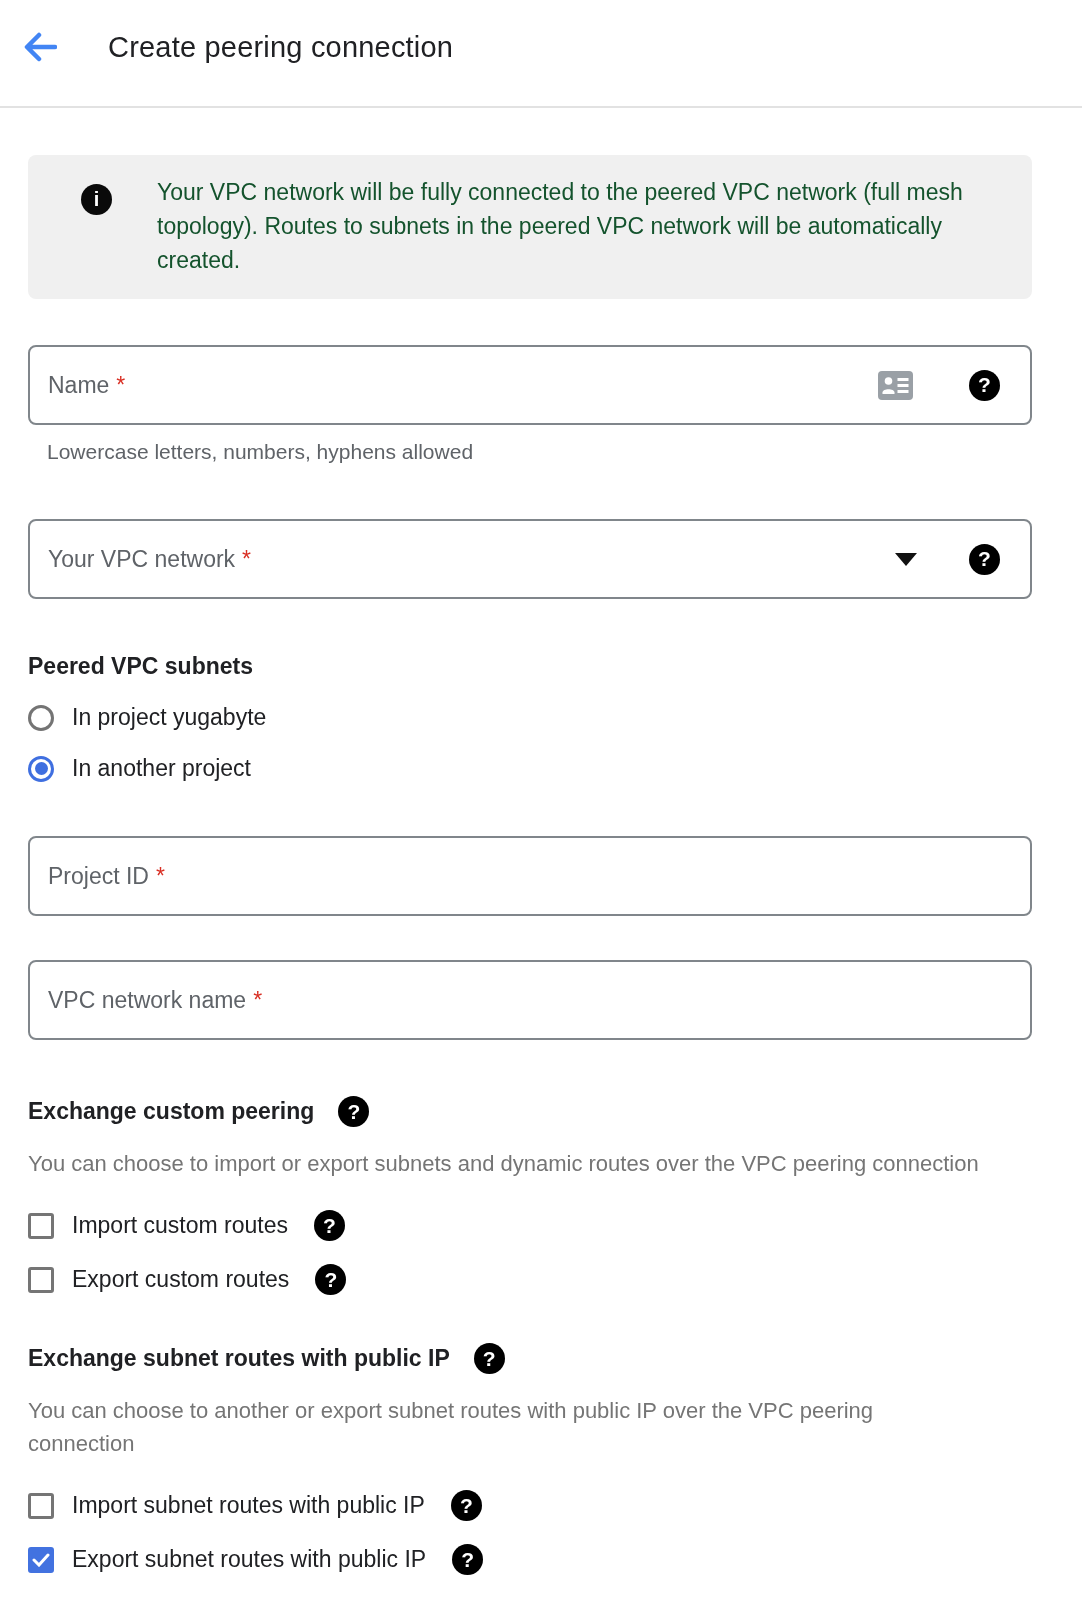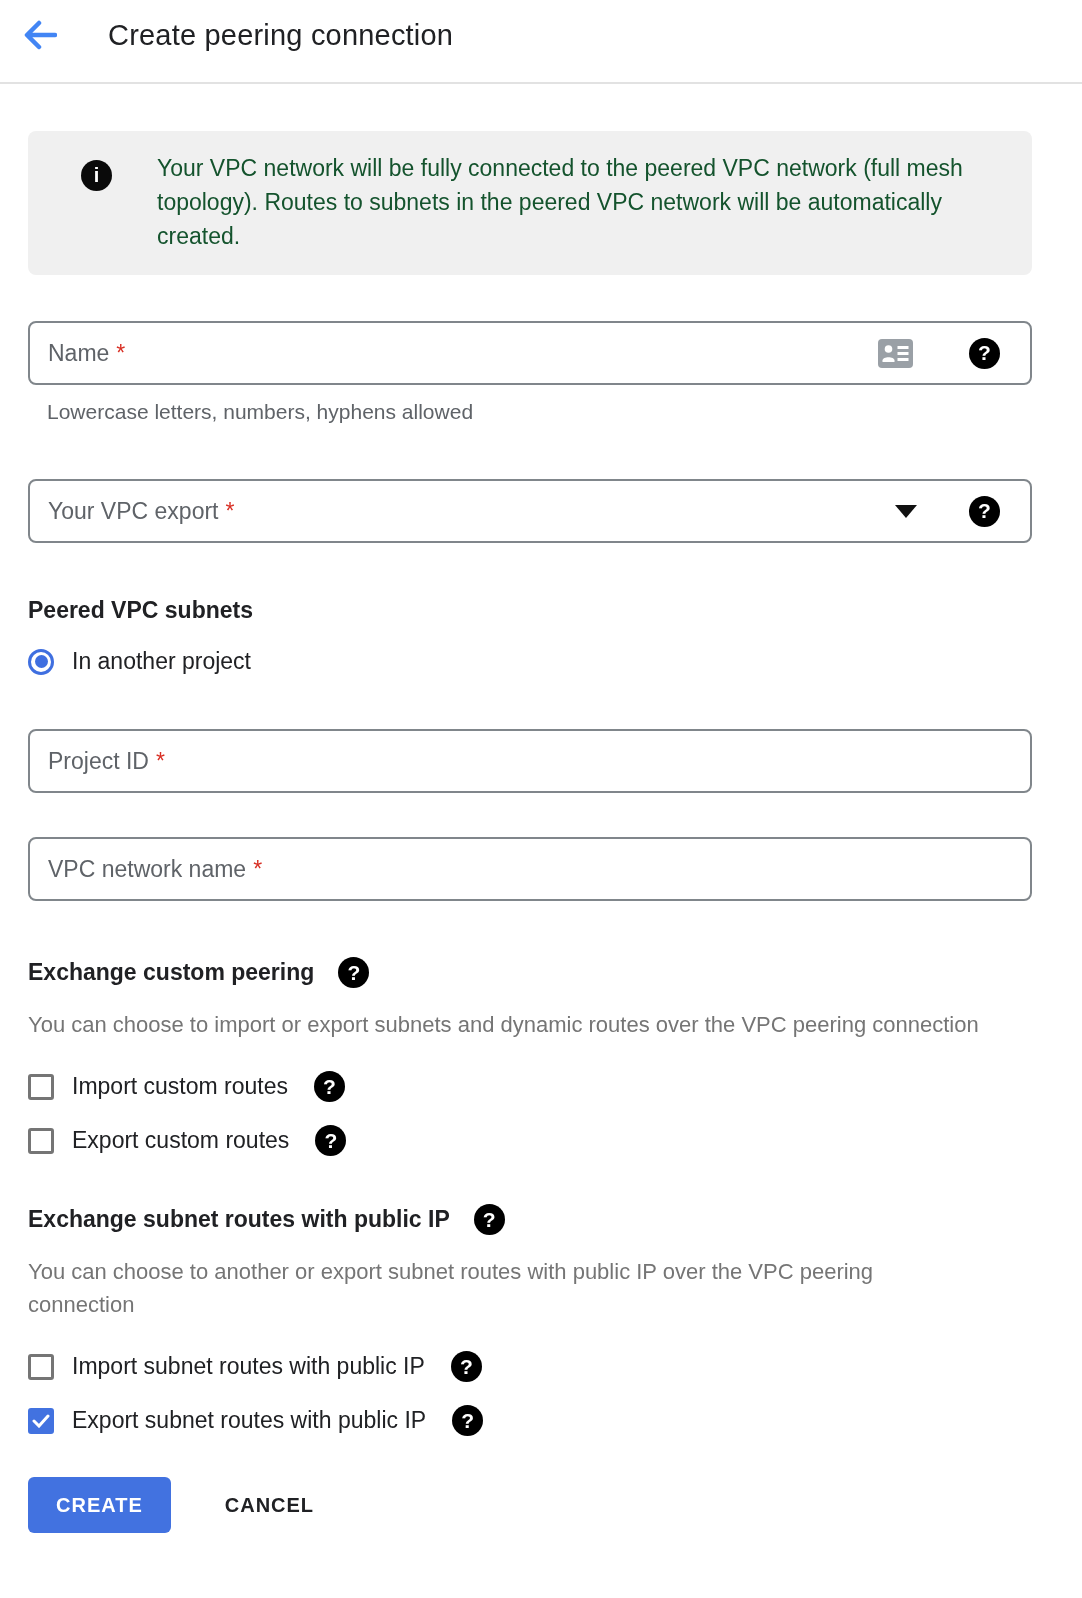--- a/index.html
+++ b/index.html
@@ -7,21 +7,21 @@
   body {
     width: 1082px;
     min-height: 1598px;
     background: #ffffff;
     color: #202124;
     font-family: "Liberation Sans", sans-serif;
   }
 
   
   .header {
-    height: 84px;
+    height: 108px;
     border-bottom: 2px solid #e2e2e2;
     display: flex;
     align-items: center;
     padding: 0 0 12px 22px;
   }
   .back-btn {
     background: none; border: none; padding: 0; cursor: pointer;
     width: 36px; height: 32px; display: flex; align-items: center; justify-content: center;
   }
   .page-title {
@@ -56,21 +56,21 @@
   .banner-text {
     margin: 0 0 0 45px;
     max-width: 840px;
     font-size: 23px;
     line-height: 34px;
     color: #14532d;
   }
 
   
   .field {
-    height: 64px;
+    height: 80px;
     border: 2px solid #80868b;
     border-radius: 8px;
     display: flex;
     align-items: center;
     padding: 0 30px 0 18px;
     cursor: text;
     background: #fff;
   }
   .field-label { font-size: 23px; color: #5f6368; }
   .req { color: #d93025; margin-left: 7px; font-size: 23px; }
@@ -238,30 +238,34 @@
           <rect x="19.5" y="13" width="11" height="3" fill="#ffffff"></rect>
           <rect x="19.5" y="19" width="11" height="3" fill="#ffffff"></rect>
         </svg>
       </span>
       <span class="help">?</span>
     </span>
   </div>
   <div class="helper">Lowercase letters, numbers, hyphens allowed</div>
 
   <div class="field mt-vpc">
-    <span class="field-label">Your VPC export</span>
+    <span class="field-label">Your VPC network</span>
     <span class="req">*</span>
     <span class="trailing">
       <span class="caret"></span>
       <span class="help">?</span>
     </span>
   </div>
 
   <h2 class="section-heading mt-peered">Peered VPC subnets</h2>
 
+  <div class="radio-row">
+    <span class="radio"></span>
+    <span class="radio-label">In project yugabyte</span>
+  </div>
 
   <div class="radio-row selected">
     <span class="radio">
         <span class="dot"></span>
       </span>
     <span class="radio-label">In another project</span>
   </div>
 
   <div class="field mt-project">
     <span class="field-label">Project ID</span>

